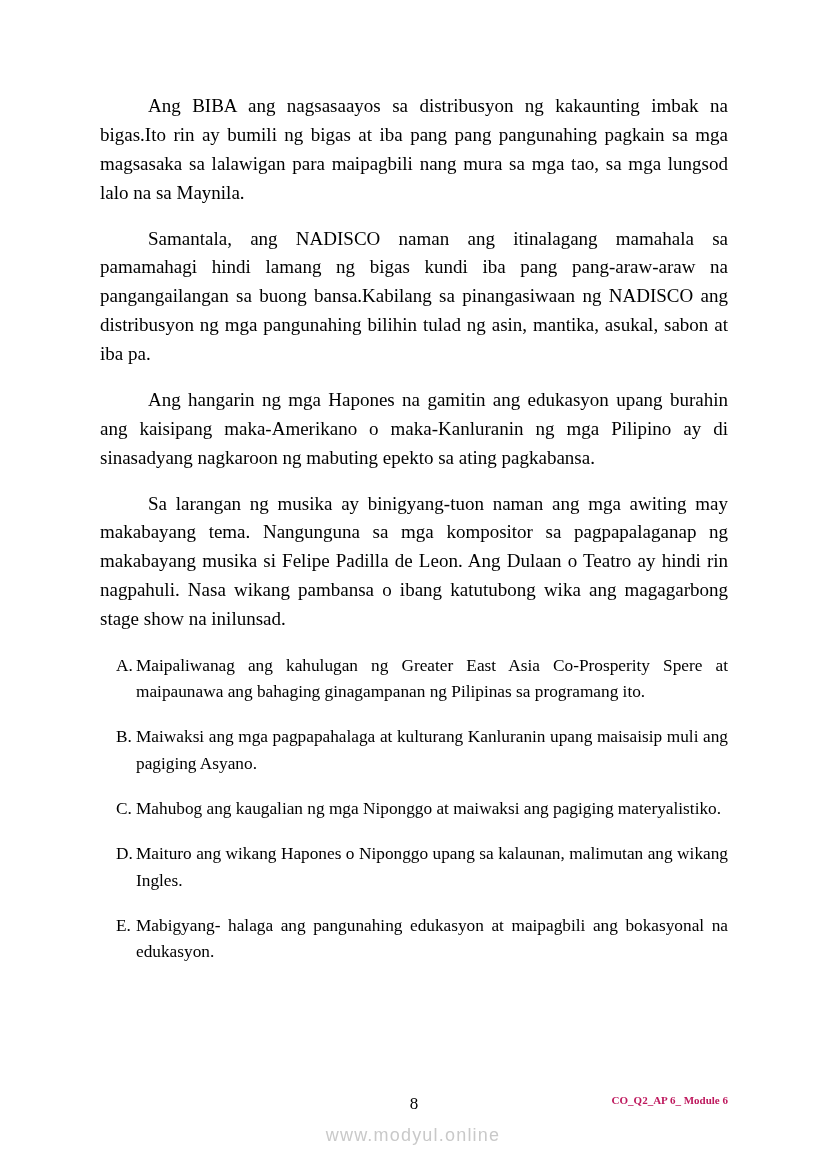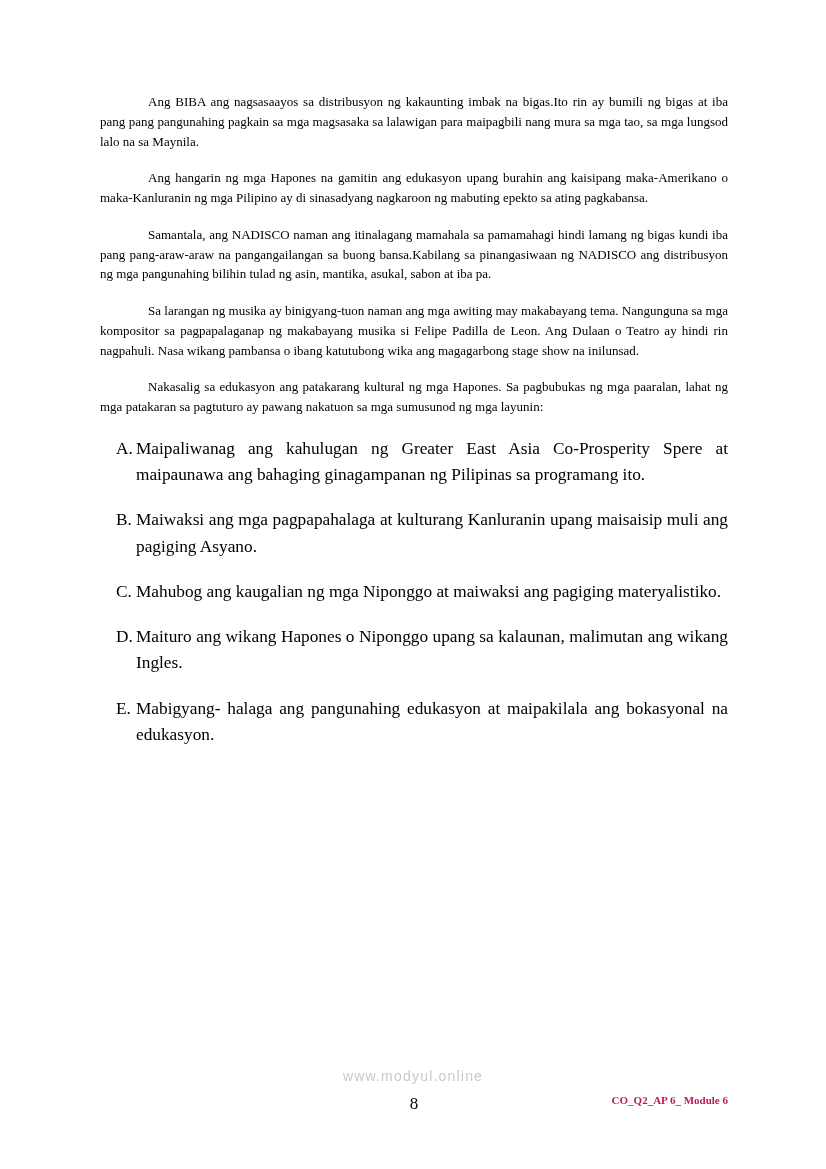--- a/index.html
+++ b/index.html
@@ -19,21 +19,21 @@
     box-sizing: border-box;
   }
   .content {
     position: absolute;
     left: 100px;
     top: 92px;
     width: 628px;
   }
   p.para {
     margin: 0 0 17px 0;
-    font-size: 13px;
+    font-size: 19px;
     line-height: 1.52;
     text-align: justify;
     text-indent: 48px;
     color: #000000;
     hyphens: none;
   }
   p.para:last-child {
     margin-bottom: 0;
   }
   ol.list {
@@ -80,61 +80,60 @@
     font-size: 11px;
     font-weight: bold;
     color: #be185d;
     position: relative;
     z-index: 2;
   }
   .watermark {
     position: absolute;
     left: 0;
     right: 0;
-    top: 1068px;
+    top: 1125px;
     text-align: center;
     font-family: "Liberation Sans", sans-serif;
-    font-size: 14px;
+    font-size: 18px;
     letter-spacing: 1.2px;
     color: #c9c9c9;
   }
 </style>
 </head>
 <body>
 
 <div class="page">
 
   <div class="content">
 
     <p class="para">Ang BIBA ang nagsasaayos sa distribusyon ng kakaunting imbak na bigas.Ito rin ay bumili ng bigas at iba pang pang pangunahing pagkain sa mga magsasaka sa lalawigan para maipagbili nang mura sa mga tao, sa mga lungsod lalo na sa Maynila.</p>
+    <p class="para">Samantala, ang NADISCO naman ang itinalagang mamahala sa pamamahagi hindi lamang ng bigas kundi iba pang pang-araw-araw na pangangailangan sa buong bansa.Kabilang sa pinangasiwaan ng NADISCO ang distribusyon ng mga pangunahing bilihin tulad ng asin, mantika, asukal, sabon at iba pa.</p>
     <p class="para">Ang hangarin ng mga Hapones na gamitin ang edukasyon upang burahin ang kaisipang maka-Amerikano o maka-Kanluranin ng mga Pilipino ay di sinasadyang nagkaroon ng mabuting epekto sa ating pagkabansa.</p>
-    <p class="para">Samantala, ang NADISCO naman ang itinalagang mamahala sa pamamahagi hindi lamang ng bigas kundi iba pang pang-araw-araw na pangangailangan sa buong bansa.Kabilang sa pinangasiwaan ng NADISCO ang distribusyon ng mga pangunahing bilihin tulad ng asin, mantika, asukal, sabon at iba pa.</p>
     <p class="para">Sa larangan ng musika ay binigyang-tuon naman ang mga awiting may makabayang tema. Nangunguna sa mga kompositor sa pagpapalaganap ng makabayang musika si Felipe Padilla de Leon.  Ang Dulaan o Teatro ay hindi rin nagpahuli. Nasa wikang pambansa o ibang katutubong wika ang magagarbong stage show na inilunsad.</p>
-    <p class="para">Nakasalig sa edukasyon ang patakarang kultural ng mga Hapones. Sa pagbubukas ng mga paaralan, lahat ng mga patakaran sa pagtuturo ay pawang nakatuon sa mga sumusunod ng mga layunin:</p>
 
     <ol class="list">
       <li>
         <span class="marker">A.</span>
         <span class="item-text">Maipaliwanag ang kahulugan ng Greater East Asia Co-Prosperity Spere at maipaunawa ang bahaging ginagampanan ng Pilipinas sa programang ito.</span>
       </li>
       <li>
         <span class="marker">B.</span>
         <span class="item-text">Maiwaksi ang mga pagpapahalaga at kulturang Kanluranin upang maisaisip muli ang pagiging Asyano.</span>
       </li>
       <li>
         <span class="marker">C.</span>
         <span class="item-text">Mahubog ang kaugalian ng mga Niponggo at maiwaksi ang pagiging materyalistiko.</span>
       </li>
       <li>
         <span class="marker">D.</span>
         <span class="item-text">Maituro ang wikang Hapones o Niponggo upang sa kalaunan, malimutan ang wikang Ingles.</span>
       </li>
       <li>
         <span class="marker">E.</span>
-        <span class="item-text">Mabigyang- halaga ang pangunahing edukasyon at maipakilala ang bokasyonal na edukasyon.</span>
+        <span class="item-text">Mabigyang- halaga ang pangunahing edukasyon at maipagbili ang bokasyonal na edukasyon.</span>
       </li>
     </ol>
 
   </div>
 
   <div class="footer">
     <span class="page-number">8</span>
     <span class="footer-right">CO_Q2_AP 6_ Module 6</span>
   </div>
 

